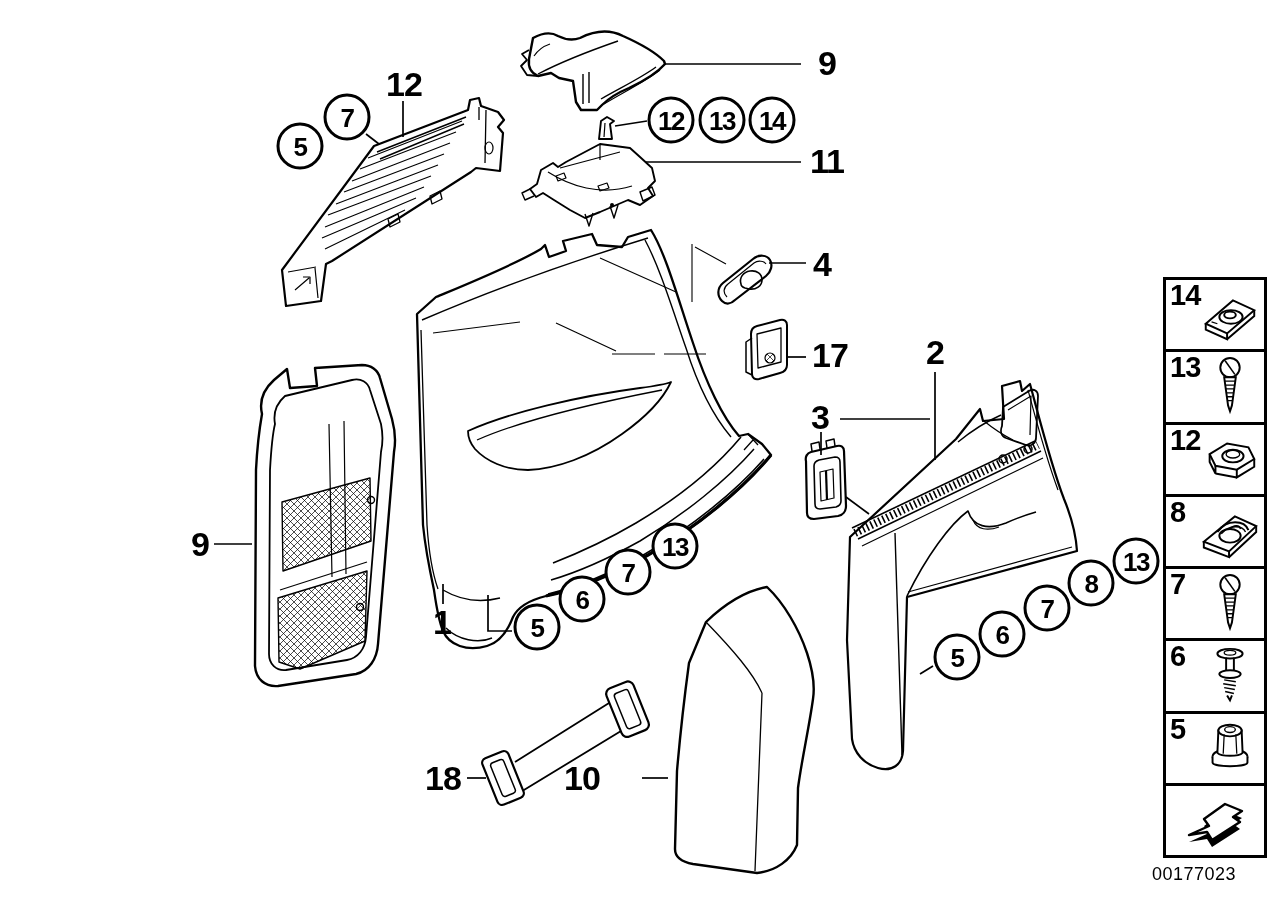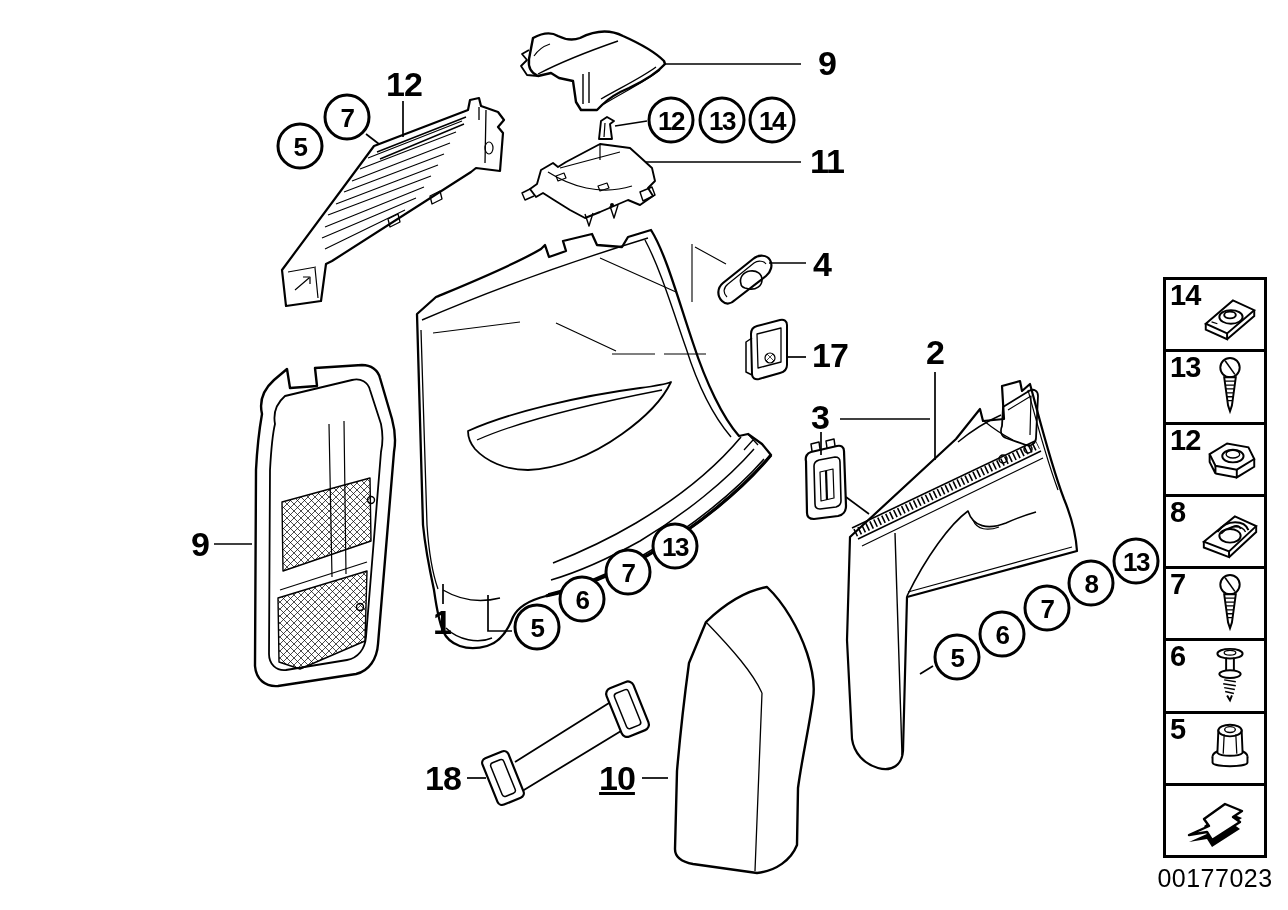--- a/index.html
+++ b/index.html
@@ -15,22 +15,22 @@
           font-size:34px;letter-spacing:-1px;line-height:1;white-space:nowrap;}
   .legend{position:absolute;left:1163px;top:277px;width:104px;height:581px;
           box-sizing:border-box;border:3px solid #000;display:flex;
           flex-direction:column;background:#fff;}
   .legend-row{position:relative;flex:1;border-bottom:3px solid #000;}
   .legend-row:last-child{border-bottom:none;}
   .legend-num{position:absolute;left:4px;top:1px;font-weight:bold;font-size:29px;
               letter-spacing:-1px;line-height:1;}
   .legend-icon{position:absolute;right:2px;top:50%;transform:translateY(-50%);}
   .legend-icon.centered{right:auto;left:50%;transform:translate(-50%,-50%);}
-  .footer-id{position:absolute;left:1152px;top:864px;width:126px;text-align:center;
-             font-size:25px;letter-spacing:0.5px;}
+  .footer-id{position:absolute;left:1152px;top:864px;width:126px;
+             font-size:18px;letter-spacing:0.5px;}
 </style>
 </head>
 <body>
 
 <div class="stage">
 
   <svg class="art" width="1288" height="910" viewBox="0 0 1288 910">
     <defs>
       <pattern id="net" width="7" height="7" patternUnits="userSpaceOnUse">
         <path d="M0,7 L7,0 M-1,1 L1,-1 M6,8 L8,6 M0,0 L7,7" stroke="#000" stroke-width="0.7"></path>
@@ -221,21 +221,21 @@
   <div class="plabel" style="left: 404px; top: 84px;">12</div>
   <div class="plabel" style="left: 827px; top: 63px;">9</div>
   <div class="plabel" style="left: 827px; top: 161px;">11</div>
   <div class="plabel" style="left: 822px; top: 264px;">4</div>
   <div class="plabel" style="left: 830px; top: 355px;">17</div>
   <div class="plabel" style="left: 935px; top: 352px;">2</div>
   <div class="plabel" style="left: 820px; top: 417px;">3</div>
   <div class="plabel" style="left: 200px; top: 544px;">9</div>
   <div class="plabel" style="left: 442px; top: 622px;">1</div>
   <div class="plabel" style="left: 443px; top: 778px;">18</div>
-  <div class="plabel" style="left: 617px; top: 778px; text-decoration: underline;">10</div>
+  <div class="plabel" style="left: 582px; top: 778px;">10</div>
 
   <div class="legend">
     <div class="legend-row">
       <span class="legend-num">14</span>
       <svg class="legend-icon" width="64" height="64" viewBox="0 0 66 66" stroke="#000" fill="none" stroke-width="2">
         <path fill="#fff" d="M8,42 L36,18 L58,28 L30,52 Z"></path>
         <path d="M8,42 L8,48 L30,58 L30,52 M58,28 L58,34 L30,58"></path>
         <ellipse cx="34" cy="35" rx="12" ry="7" fill="#fff"></ellipse>
         <ellipse cx="33" cy="33" rx="6" ry="3.5"></ellipse>
         <path stroke-width="1.3" d="M14,40 L20,42"></path>

